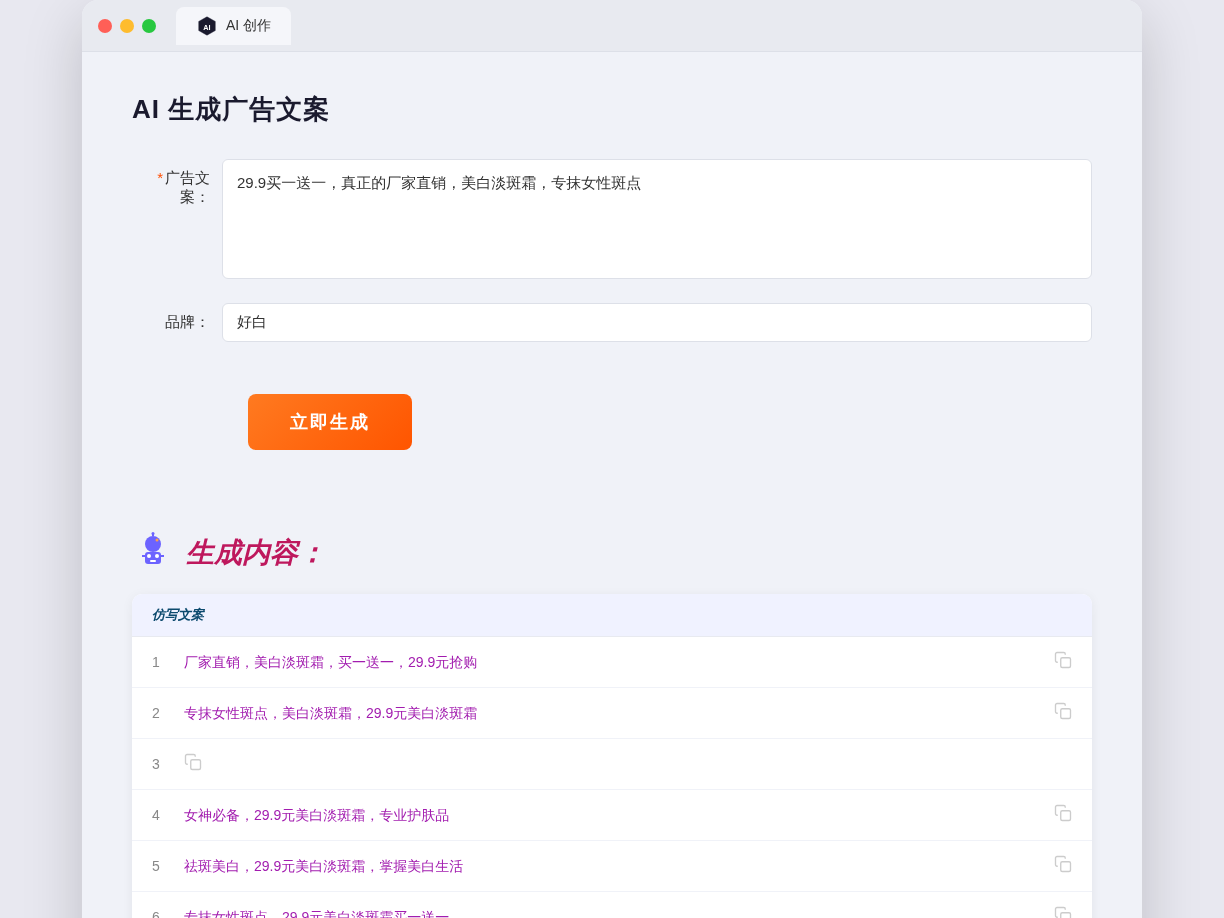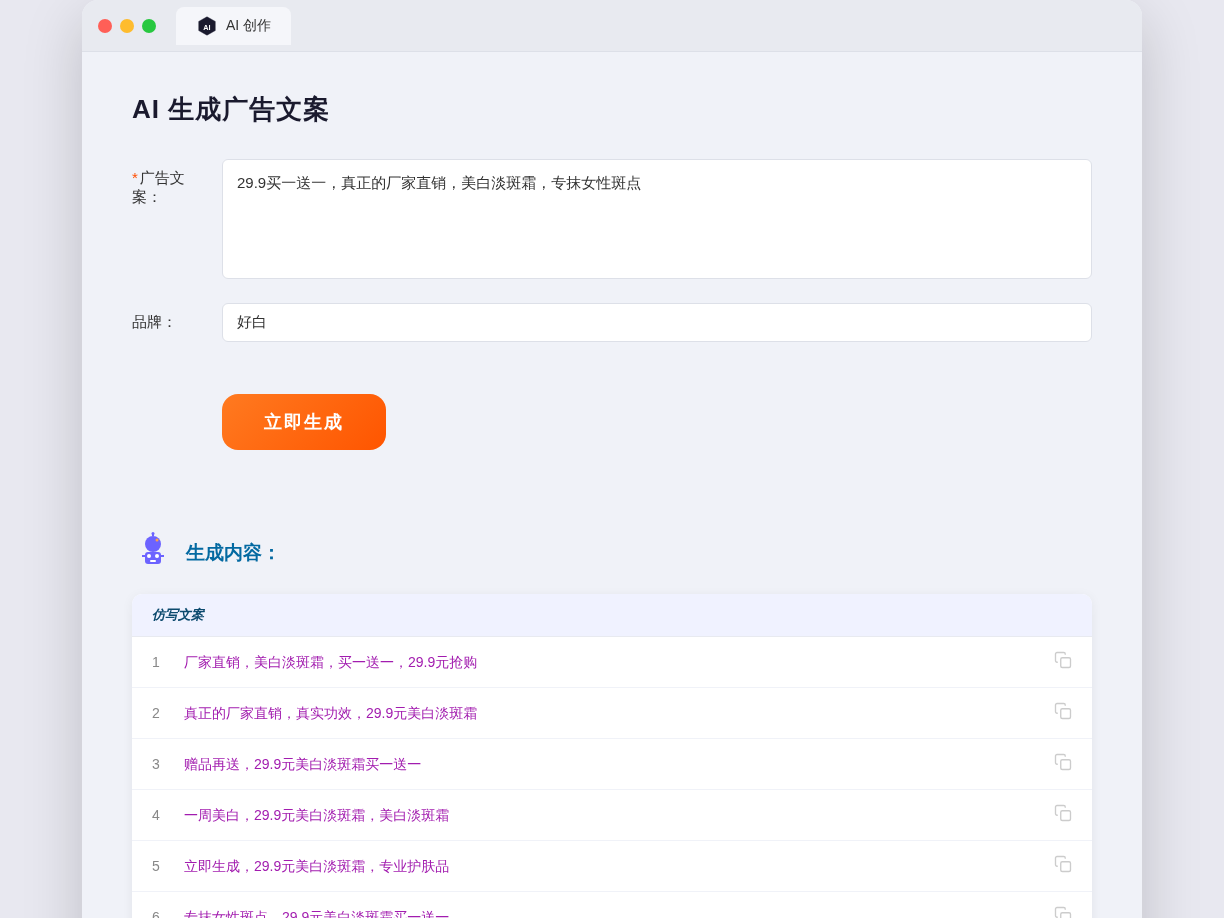--- a/index.html
+++ b/index.html
@@ -85,20 +85,21 @@
     }
 
     .form-row {
       display: flex;
       align-items: flex-start;
       margin-bottom: 24px;
     }
 
     .form-label {
       width: 90px;
+      text-align: right;
       padding-right: 12px;
       padding-top: 10px;
       font-size: 15px;
       color: #333;
       flex-shrink: 0;
     }
 
     .form-label .required {
       color: #ff4d00;
       margin-right: 2px;
@@ -119,27 +120,27 @@
     .form-textarea {
       resize: none;
       height: 120px;
       line-height: 1.7;
     }
 
     .generate-btn {
       background: linear-gradient(135deg, #ff7a20, #ff5500);
       color: #fff;
       border: none;
-      border-radius: 16px;
+      border-radius: 8px;
       padding: 16px 42px;
       font-size: 18px;
       font-weight: 600;
       cursor: pointer;
       margin-top: 28px;
-      margin-left: 90px;
+      margin-left: 116px;
       letter-spacing: 2px;
     }
 
     
     .right-panel {
       flex: 1;
     }
 
     .right-header {
       display: flex;
@@ -147,23 +148,24 @@
       gap: 12px;
       margin-bottom: 20px;
     }
 
     .robot-icon {
       width: 42px;
       height: 42px;
     }
 
     .right-title {
-      font-size: 19px;
+      font-size: 28px;
       font-weight: 600;
-      color: #0369a1;
+      color: #be185d;
+      font-style: italic;
     }
 
     .results-table {
       background: #fff;
       border-radius: 10px;
       overflow: hidden;
       box-shadow: 0 2px 12px rgba(0,0,0,0.06);
     }
 
     .results-header {
@@ -278,45 +280,44 @@
             <div class="result-row">
               <span class="row-num">1</span>
               <span class="row-text">厂家直销，美白淡斑霜，买一送一，29.9元抢购</span>
               <span style="cursor: pointer; color: rgb(204, 204, 204); font-size: 16px; flex-shrink: 0;"><svg width="18" height="18" viewBox="0 0 24 24" fill="none" stroke="#ccc" stroke-width="1.8">
       <rect x="9" y="9" width="13" height="13" rx="2" ry="2"></rect>
       <path d="M5 15H4a2 2 0 0 1-2-2V4a2 2 0 0 1 2-2h9a2 2 0 0 1 2 2v1"></path>
     </svg></span>
             </div>
             <div class="result-row">
               <span class="row-num">2</span>
-              <span class="row-text">真正的厂家直销，真实功效，29.9元美白淡斑霜</span>
+              <span class="row-text">专抹女性斑点，美白淡斑霜，29.9元美白淡斑霜</span>
               <span style="cursor: pointer; color: rgb(204, 204, 204); font-size: 16px; flex-shrink: 0;"><svg width="18" height="18" viewBox="0 0 24 24" fill="none" stroke="#ccc" stroke-width="1.8">
       <rect x="9" y="9" width="13" height="13" rx="2" ry="2"></rect>
       <path d="M5 15H4a2 2 0 0 1-2-2V4a2 2 0 0 1 2-2h9a2 2 0 0 1 2 2v1"></path>
     </svg></span>
             </div>
             <div class="result-row">
               <span class="row-num">3</span>
-              <span class="row-text">赠品再送，29.9元美白淡斑霜买一送一</span>
               <span style="cursor: pointer; color: rgb(204, 204, 204); font-size: 16px; flex-shrink: 0;"><svg width="18" height="18" viewBox="0 0 24 24" fill="none" stroke="#ccc" stroke-width="1.8">
       <rect x="9" y="9" width="13" height="13" rx="2" ry="2"></rect>
       <path d="M5 15H4a2 2 0 0 1-2-2V4a2 2 0 0 1 2-2h9a2 2 0 0 1 2 2v1"></path>
     </svg></span>
             </div>
             <div class="result-row">
               <span class="row-num">4</span>
-              <span class="row-text">一周美白，29.9元美白淡斑霜，美白淡斑霜</span>
+              <span class="row-text">女神必备，29.9元美白淡斑霜，专业护肤品</span>
               <span style="cursor: pointer; color: rgb(204, 204, 204); font-size: 16px; flex-shrink: 0;"><svg width="18" height="18" viewBox="0 0 24 24" fill="none" stroke="#ccc" stroke-width="1.8">
       <rect x="9" y="9" width="13" height="13" rx="2" ry="2"></rect>
       <path d="M5 15H4a2 2 0 0 1-2-2V4a2 2 0 0 1 2-2h9a2 2 0 0 1 2 2v1"></path>
     </svg></span>
             </div>
             <div class="result-row">
               <span class="row-num">5</span>
-              <span class="row-text">立即生成，29.9元美白淡斑霜，专业护肤品</span>
+              <span class="row-text">祛斑美白，29.9元美白淡斑霜，掌握美白生活</span>
               <span style="cursor: pointer; color: rgb(204, 204, 204); font-size: 16px; flex-shrink: 0;"><svg width="18" height="18" viewBox="0 0 24 24" fill="none" stroke="#ccc" stroke-width="1.8">
       <rect x="9" y="9" width="13" height="13" rx="2" ry="2"></rect>
       <path d="M5 15H4a2 2 0 0 1-2-2V4a2 2 0 0 1 2-2h9a2 2 0 0 1 2 2v1"></path>
     </svg></span>
             </div>
             <div class="result-row">
               <span class="row-num">6</span>
               <span class="row-text">专抹女性斑点，29.9元美白淡斑霜买一送一</span>
               <span style="cursor: pointer; color: rgb(204, 204, 204); font-size: 16px; flex-shrink: 0;"><svg width="18" height="18" viewBox="0 0 24 24" fill="none" stroke="#ccc" stroke-width="1.8">
       <rect x="9" y="9" width="13" height="13" rx="2" ry="2"></rect>

